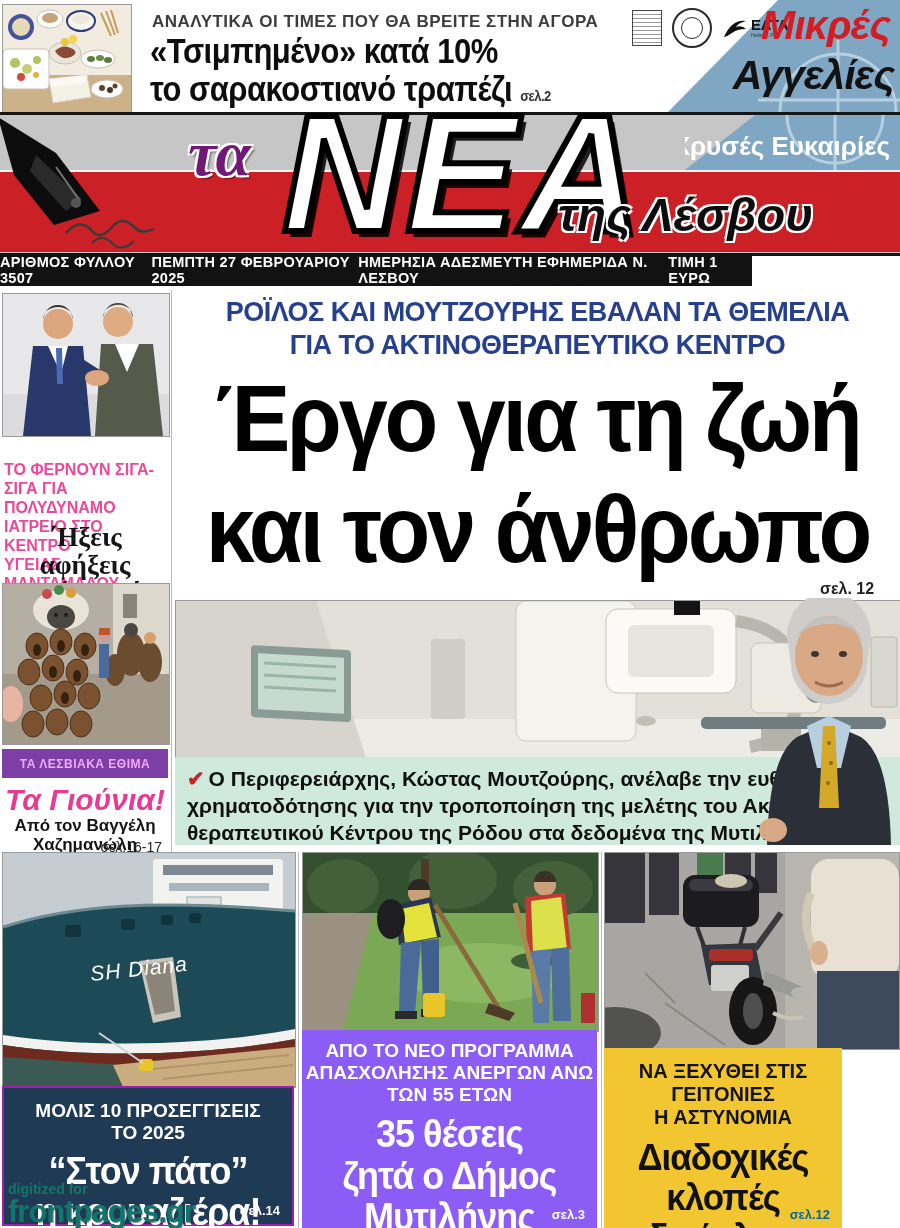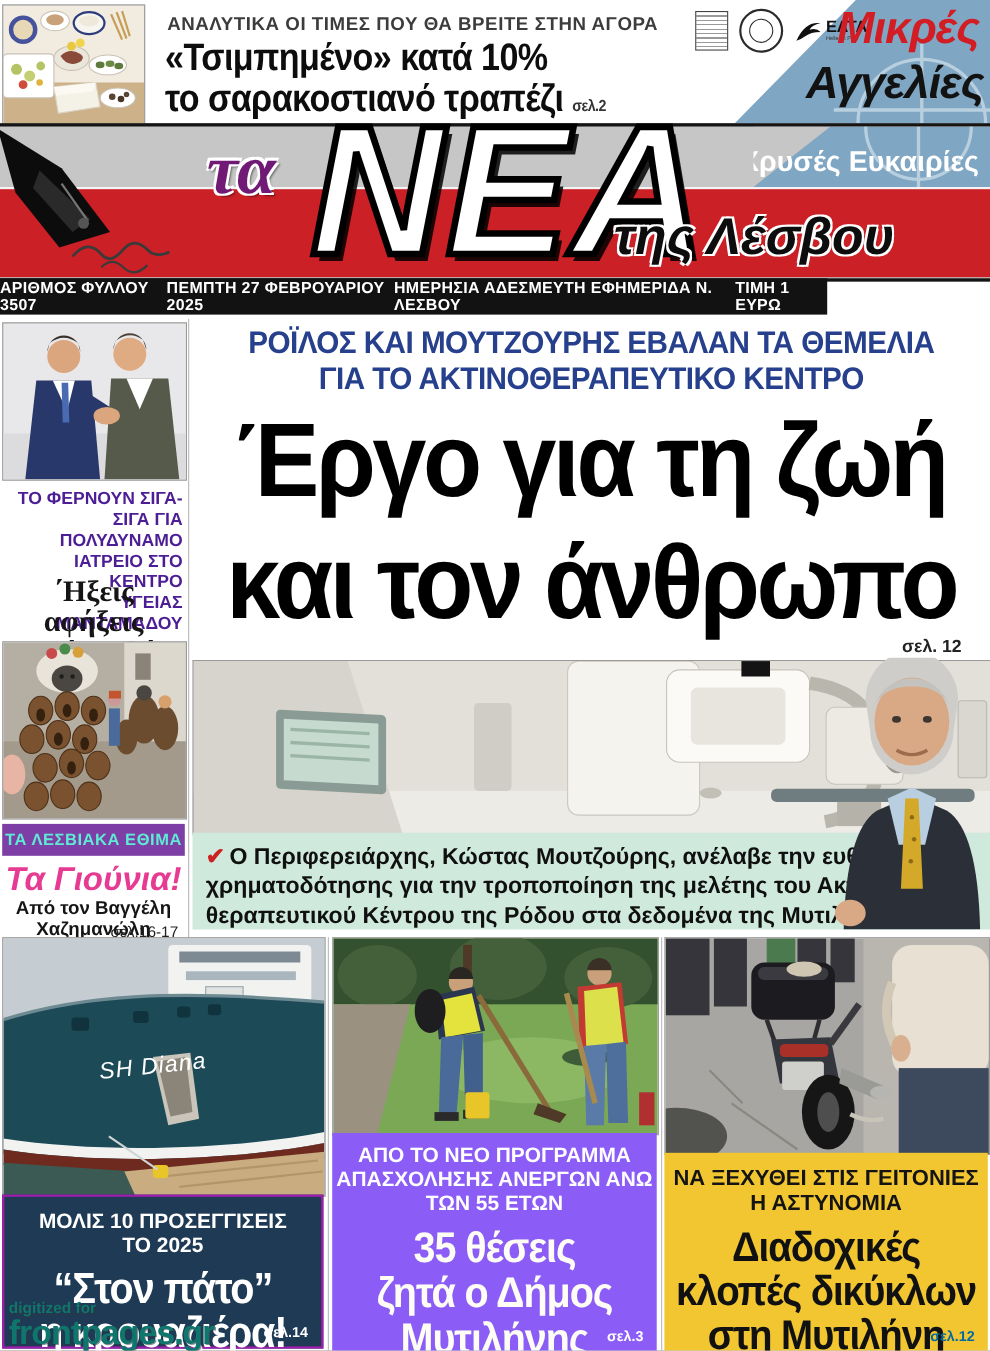--- a/index.html
+++ b/index.html
@@ -39,27 +39,27 @@
      text-shadow:5px 6px 0 rgba(0,0,0,.85);}
   .mast-suffix{left:558px;top:72px;font-size:47px;font-weight:900;font-style:italic;color:#0d0d0d;letter-spacing:0px;
      text-shadow:-2px -2px 0 #fff,2px -2px 0 #fff,-2px 2px 0 #fff,2px 2px 0 #fff;}
 
   
   .infobar{left:0;top:253px;width:752px;height:33px;background:#121212;color:#fff;
      display:flex;align-items:center;justify-content:flex-end;font-size:14.5px;font-weight:bold;letter-spacing:.3px;}
 
   
   .vsep{width:1px;background:#b9b9b9;}
-  .sb-kicker{left:4px;top:444px;width:162px;text-align:right;color:#4c1d95;font-weight:bold;
+  .sb-kicker{left:4px;top:460px;width:162px;text-align:left;color:#ec4899;font-weight:bold;
      font-size:16px;line-height:19px;}
   .sb-headline{left:0;top:523px;width:170px;text-align:center;font-family:"Liberation Serif",serif;
      font-weight:bold;font-size:27px;line-height:28px;color:#151515;}
   .sb-pageref1{left:0;top:583px;width:150px;text-align:right;font-size:15px;color:#222;font-family:"Liberation Serif",serif;}
-  .sb-banner{left:2px;top:749px;width:166px;height:29px;background:#7d3fa5;color:#5eead4;font-weight:bold;
-     font-size:15px;display:flex;align-items:center;justify-content:center;letter-spacing:.5px;}
+  .sb-banner{left:2px;top:749px;width:166px;height:29px;background:#7d3fa5;color:#f0abfc;font-weight:bold;
+     font-size:12px;display:flex;align-items:center;justify-content:center;letter-spacing:.5px;}
   .sb-pink{left:0;top:783px;width:170px;text-align:center;font-size:30px;font-weight:900;font-style:italic;color:#e73a92;}
   .sb-byline{left:0;top:818px;width:170px;text-align:center;font-size:17px;line-height:19px;font-weight:bold;color:#151515;}
   .sb-pageref2{left:0;top:838px;width:162px;text-align:right;font-size:14px;color:#222;}
 
   
   .lead-kicker{left:175px;top:296px;width:725px;text-align:center;color:#27408e;font-weight:bold;
      font-size:27px;line-height:31px;letter-spacing:-.5px;transform:scaleY(1.05);transform-origin:top center;}
   .lead-headline{left:165px;top:362px;width:745px;text-align:center;font-weight:900;color:#000;
      font-size:88px;line-height:103px;letter-spacing:-3px;transform:scaleY(1.08);transform-origin:top center;}
   .lead-pageref{left:820px;top:580px;font-size:16px;font-weight:bold;color:#222;}
@@ -73,21 +73,21 @@
   
   .box{box-sizing:border-box;text-align:center;}
   .navy-box{left:2px;top:1086px;width:292px;height:140px;background:#1f3a55;border:2px solid #a21caf;}
   .navy-kicker{margin-top:12px;color:#fff;font-weight:bold;font-size:19px;line-height:22px;}
   .navy-headline{margin-top:6px;color:#fff;font-weight:900;font-size:36px;line-height:37px;letter-spacing:-1px;
      transform:scaleY(1.1);transform-origin:top center;}
   .green-box{left:302px;top:1030px;width:295px;height:198px;background:#8b5cf6;}
   .green-kicker{margin-top:10px;color:#fff;font-weight:bold;font-size:19px;line-height:22px;}
   .green-headline{margin-top:8px;color:#fdfdf5;font-weight:900;font-size:36px;line-height:38px;letter-spacing:-1px;
      transform:scaleY(1.08);transform-origin:top center;}
-  .yellow-box{left:604px;top:1048px;width:294px;height:180px;background:#f1c630;}
+  .yellow-box{left:604px;top:1048px;width:238px;height:180px;background:#f1c630;}
   .yellow-kicker{margin-top:12px;color:#141414;font-weight:bold;font-size:20px;line-height:23px;}
   .yellow-headline{margin-top:8px;color:#111;font-weight:900;font-size:35px;line-height:37px;letter-spacing:-1px;
      transform:scaleY(1.08);transform-origin:top center;}
   .box-pageref{position:absolute;right:12px;bottom:6px;font-size:13px;font-weight:bold;}
   .white-ref{color:#fff;} .black-ref{color:#0369a1;}
 
   .watermark{left:8px;top:1182px;z-index:9;color:#0f766e;font-weight:900;
      text-shadow:1px 1px 0 rgba(50,55,60,.55);line-height:1;}
   .wm1{font-size:14px;} .wm2{font-size:31px;letter-spacing:-1px;}
 </style>

